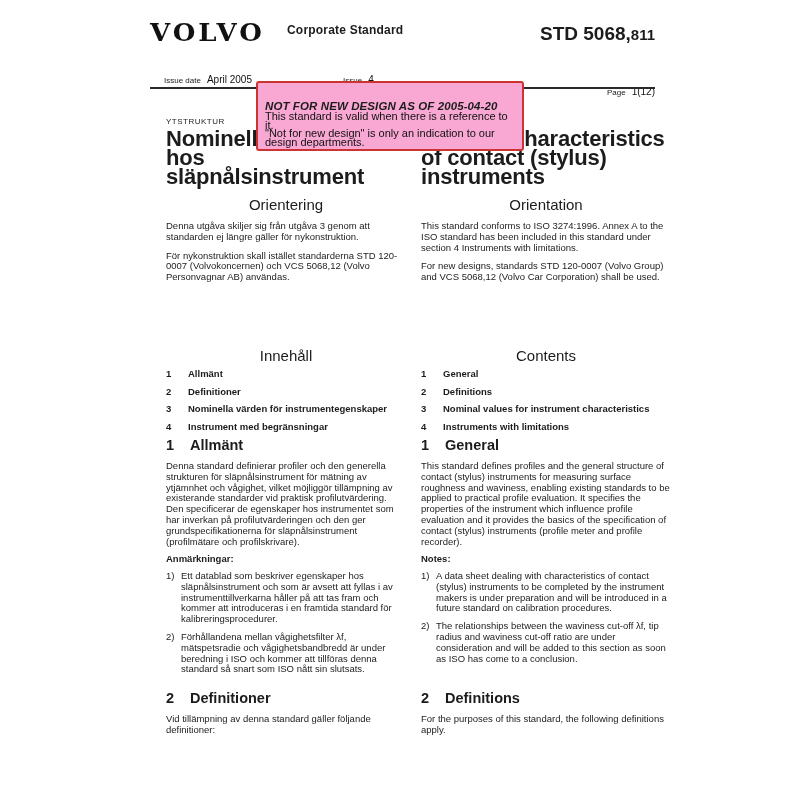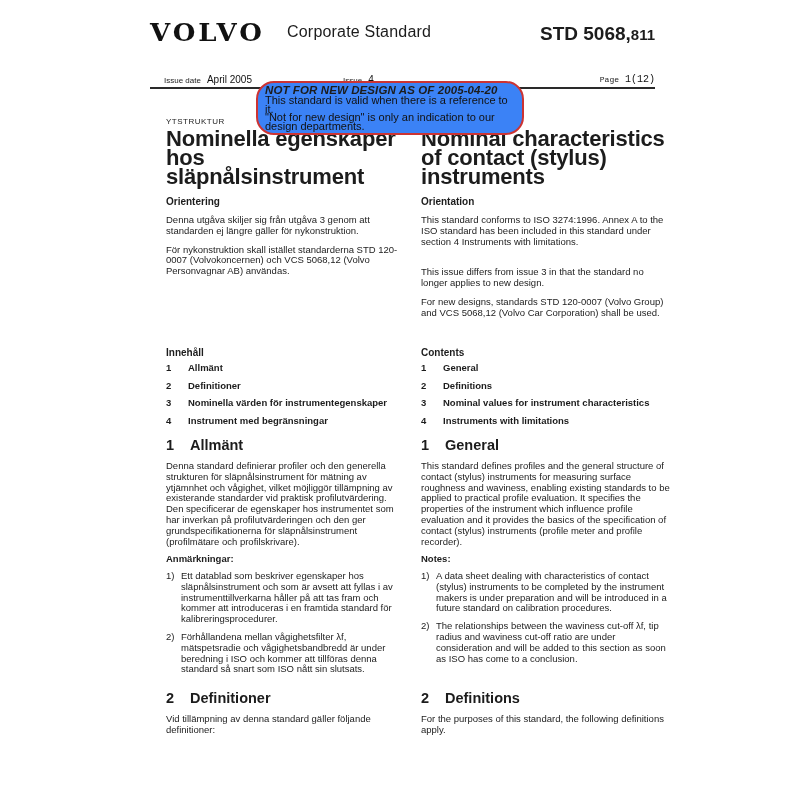--- a/index.html
+++ b/index.html
@@ -9,52 +9,52 @@
     -webkit-font-smoothing:antialiased;
   }
   .content { position:absolute; left:150px; top:0; width:505px; height:800px; }
 
   
   .logo {
     position:absolute; left:0; top:19px;
     font-family:"DejaVu Serif", serif; font-weight:bold; font-size:26px;
     letter-spacing:3px; transform:scaleY(0.92); transform-origin:top left; color:#111;
   }
-  .header-title { position:absolute; left:137px; top:23px; font-size:16px; font-weight:normal; letter-spacing:0.2px; }
+  .header-title { position:absolute; left:137px; top:23px; font-size:12px; font-weight:bold; letter-spacing:0.2px; }
   .doc-number  { position:absolute; right:0; top:23px; font-size:19px; font-weight:bold; white-space:nowrap; }
   .doc-suffix  { font-size:15px; }
 
   
   .issue-row { position:absolute; top:69px; left:0; width:100%; height:14px; }
   .issue-left   { position:absolute; left:14px; top:0; }
   .issue-center { position:absolute; left:193px; top:0; }
-  .issue-right  { position:absolute; right:0; top:0;font-family:Liberation Mono, monospace; }
+  .issue-right  { position:absolute; right:0; top:12px; }
   .lbl { font-size:8px; color:#222; margin-right:6px; }
   .val { font-size:10px; color:#111; }
 
   .rule { position:absolute; top:87px; left:0; width:100%; height:1.5px; background:#2a2a2a; z-index:1; }
 
   
   .notice-box {
     position:absolute; top:81px; left:106px; width:250px; z-index:2;
-    background:#3b82f6; border:2px solid #cc3433; border-radius:18px;
-    padding:1px 7px 3px 7px;
+    background:#f9a8d4; border:2px solid #cc3433; border-radius:3px;
+    padding:17px 7px 3px 7px;
   }
   .notice-title { font-size:11.5px; font-weight:bold; font-style:italic; letter-spacing:0.1px; white-space:nowrap; }
   .notice-line  { font-size:11px; line-height:8.6px; color:#111; }
 
   
   .row { position:absolute; left:16px; width:505px; display:grid; grid-template-columns:240px 1fr; column-gap:15px; }
   .row-a { top:117px; } .row-b { top:196px; } .row-c { top:347px; }
   .row-d { top:437px; } .row-e { top:553px; } .row-f { top:690px; }
 
   .kicker { font-size:8px; letter-spacing:0.5px; color:#222; }
   .title  { font-size:22px; line-height:19px; font-weight:bold; margin:3px 0 0 0; letter-spacing:-0.2px; }
 
-  .h2 { font-size:10px; font-weight:bold; margin:0; }
+  .h2 { font-size:15px; font-weight:normal; margin:0;text-align:center; }
   .para { font-size:9.5px; line-height:10.8px; margin:8px 0 0 0; }
   .gap-before { margin-top:20px; }
 
   .toc-item { display:flex; margin-top:6.5px; font-size:9.5px; font-weight:bold; line-height:11px; }
   .toc-item:first-of-type { margin-top:4px; }
   .toc-num { width:22px; flex:none; }
 
   .sec-heading { font-size:14.5px; font-weight:bold; margin:0; display:flex; }
   .sec-num { width:24px; flex:none; }
 
@@ -105,21 +105,20 @@
 
     <div class="row row-b">
       <div class="col">
         <h2 class="h2">Orientering</h2>
         <p class="para">Denna utgåva skiljer sig från utgåva 3 genom att standarden ej längre gäller för nykonstruktion.</p>
         <p class="para">För nykonstruktion skall istället standarderna STD 120-0007 (Volvokoncernen) och VCS 5068,12 (Volvo Personvagnar AB) användas.</p>
       </div>
       <div class="col">
         <h2 class="h2">Orientation</h2>
         <p class="para">This standard conforms to ISO 3274:1996. Annex A to the ISO standard has been included in this standard under section 4 Instruments with limitations.</p>
-        <p class="para gap-before">This issue differs from issue 3 in that the standard no longer applies to new design.</p>
         <p class="para">For new designs, standards STD 120-0007 (Volvo Group) and VCS 5068,12 (Volvo Car Corporation) shall be used.</p>
       </div>
     </div>
 
     <div class="row row-c">
       <div class="col">
         <h2 class="h2">Innehåll</h2>
         <div class="toc-item">
             <span class="toc-num">1</span>
             <span>Allmänt</span>

